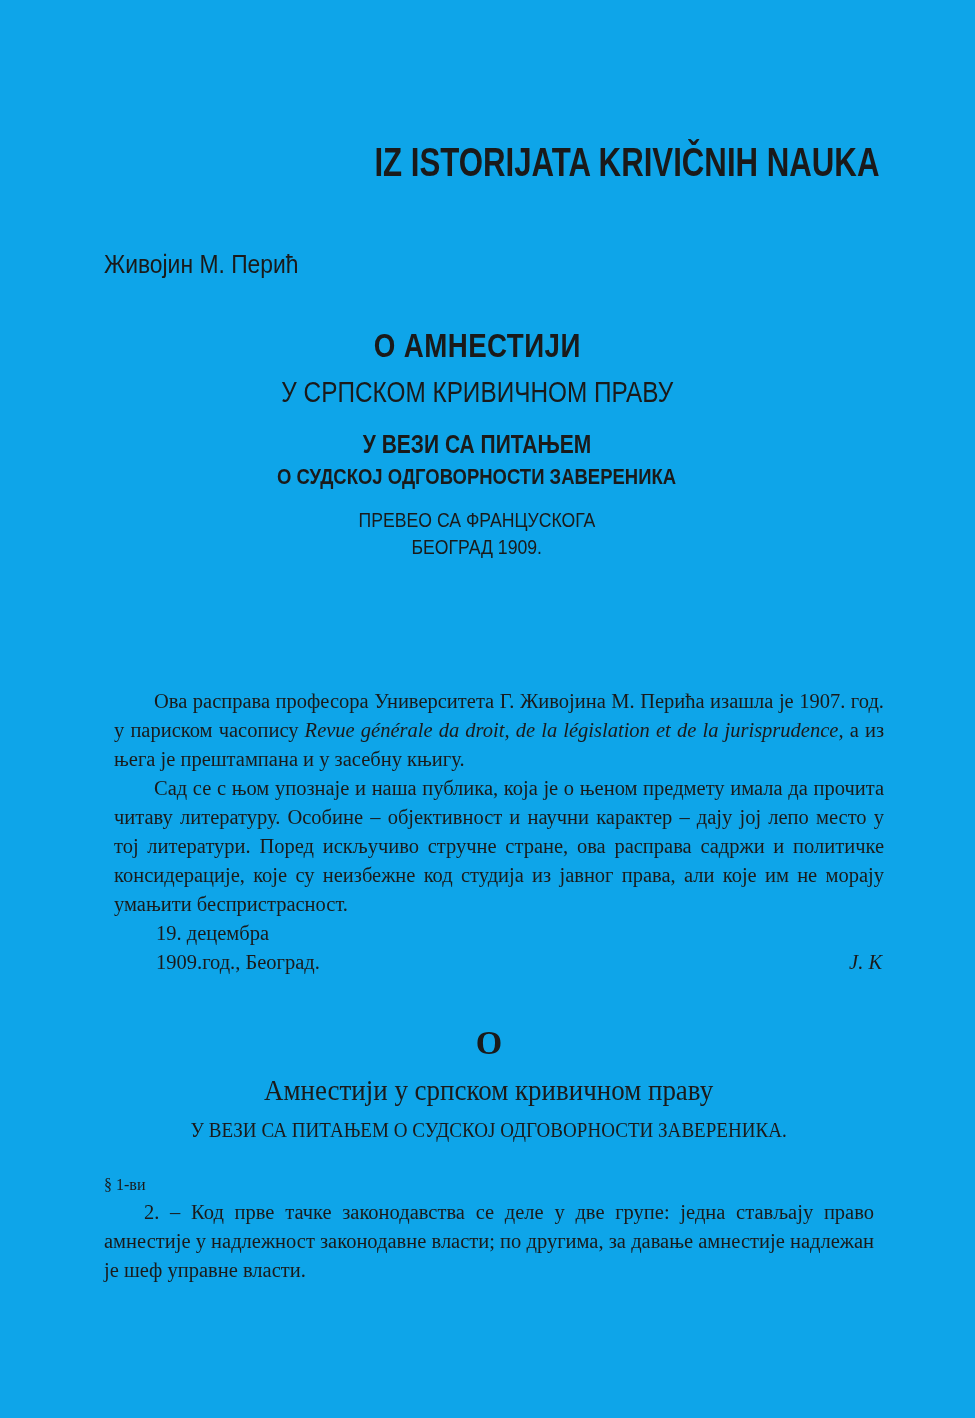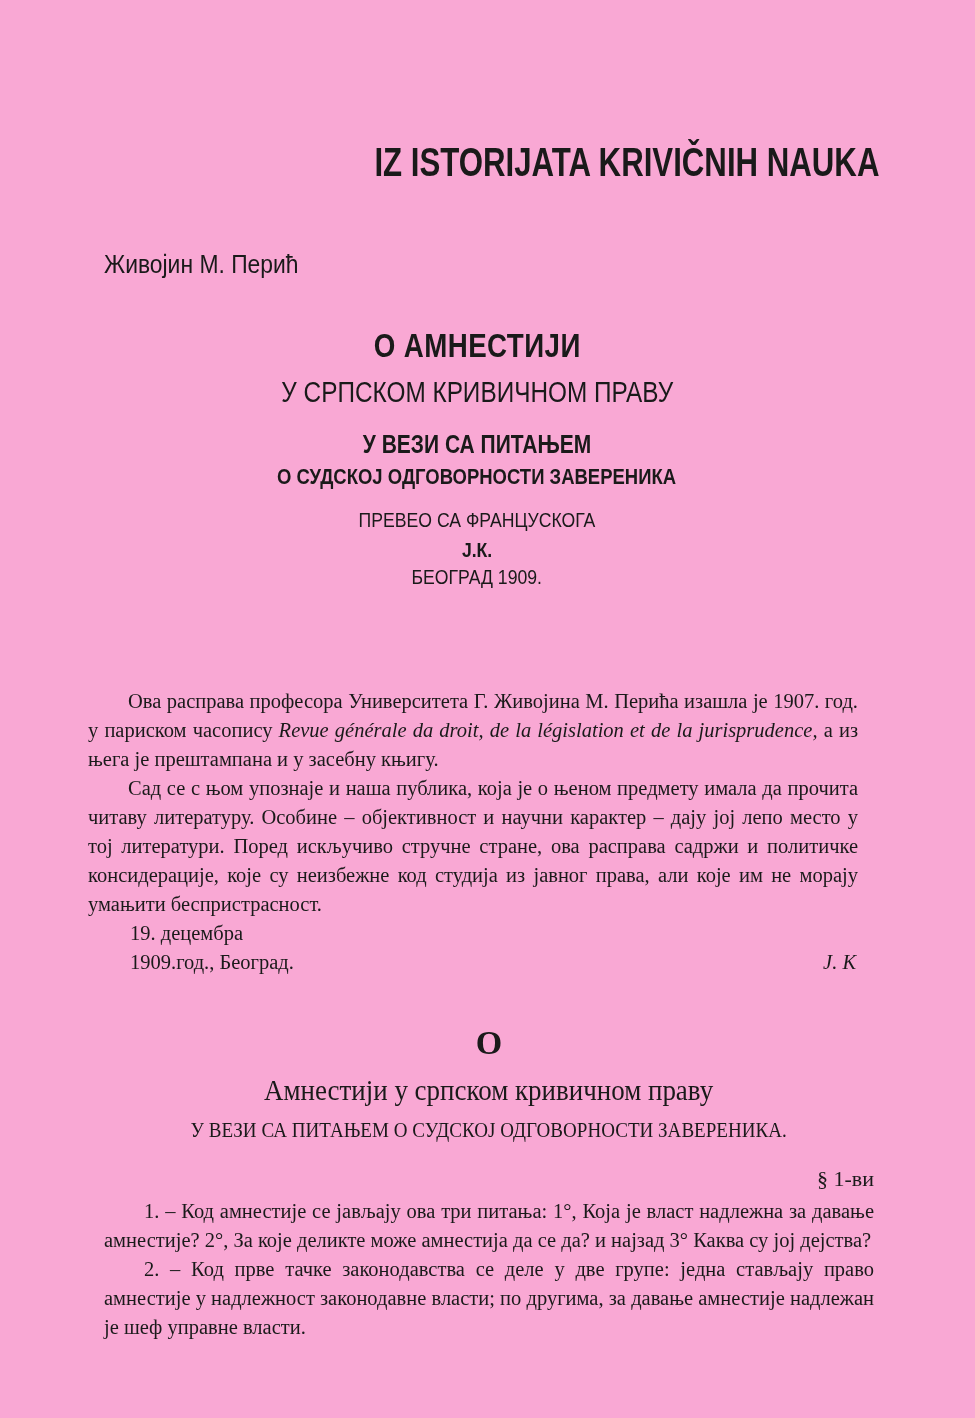--- a/index.html
+++ b/index.html
@@ -5,21 +5,21 @@
 <style>
   html, body {
     margin: 0;
     padding: 0;
     background: #ffffff;
   }
   .page {
     position: relative;
     width: 975px;
     height: 1418px;
-    background: #f9a8d4;
+    background: #0ea5e9;
     color: #1a1a1a;
     font-family: "Liberation Serif", serif;
     overflow: hidden;
   }
   .sans { font-family: "Liberation Sans", sans-serif; }
 
   
   .cx       { display: inline-block; transform: scaleX(0.84); transform-origin: center; white-space: nowrap; }
   .cx-left  { display: inline-block; transform: scaleX(0.88); transform-origin: left center; white-space: nowrap; }
   .cx-right { display: inline-block; transform: scaleX(0.78); transform-origin: right center; white-space: nowrap; }
@@ -54,21 +54,21 @@
   .t-sub      { font-size: 29px; font-weight: 400; line-height: 32px; margin-top: 12px; }
   .t-rel1     { font-size: 25px; font-weight: 700; line-height: 27px; margin-top: 23px; }
   .t-rel2     { font-size: 22px; font-weight: 700; line-height: 27px; margin-top: 5px; }
   .t-transl   { font-size: 21px; font-weight: 400; line-height: 23px; margin-top: 18px; }
   .t-initials { font-size: 21px; font-weight: 700; line-height: 23px; margin-top: 7px; }
   .t-imprint  { font-size: 21px; font-weight: 400; line-height: 23px; margin-top: 4px; }
 
   .preface {
     position: absolute;
     top: 687px;
-    left: 88px;
+    left: 114px;
     width: 770px;
     font-size: 20.5px;
     line-height: 29px;
   }
   .preface p {
     margin: 0;
     text-align: justify;
     text-indent: 40px;
   }
   .italic { font-style: italic; }
@@ -102,24 +102,24 @@
     margin-top: 11px;
   }
   .s-subtitle {
     text-align: center;
     font-size: 20.5px;
     font-weight: 400;
     line-height: 24px;
     margin-top: 11px;
   }
   .s-mark {
-    text-align: right;
-    font-size: 22px;
+    text-align: left;
+    font-size: 16px;
     line-height: 26px;
-    margin-top: 24px;
+    margin-top: 30px;
   }
   .section p.body-par {
     margin: 0;
     font-size: 20.5px;
     line-height: 29px;
     text-align: justify;
     text-indent: 40px;
   }
   .section p.body-par.first { margin-top: 5px; }
 </style>
@@ -145,23 +145,20 @@
     </div>
     <div class="t-rel1">
       <span class="cx">У ВЕЗИ СА ПИТАЊЕМ</span>
     </div>
     <div class="t-rel2">
       <span class="cx">О СУДСКОЈ ОДГОВОРНОСТИ ЗАВЕРЕНИКА</span>
     </div>
     <div class="t-transl">
       <span class="cx">ПРЕВЕО СА ФРАНЦУСКОГА</span>
     </div>
-    <div class="t-initials">
-      <span class="cx">Ј.К.</span>
-    </div>
     <div class="t-imprint">
       <span class="cx">БЕОГРАД 1909.</span>
     </div>
   </div>
 
   <div class="preface">
     <p><span>Ова расправа професора Университета Г. Живојина М. Перића изашла је 1907. год. у париском часопису </span><span class="italic">Revue générale da droit, de la législation et de la jurisprudence,</span><span> а из њега је прештампана и у засебну књигу.</span></p>
     <p>Сад се с њом упознаје и наша публика, која је о њеном предмету имала да прочита читаву литературу. Особине – објективност и научни карактер – дају јој лепо место у тој литератури. Поред искључиво стручне стране, ова расправа садржи и политичке консидерације, које су неизбежне код студија из јавног права, али које им не морају умањити беспристрасност.</p>
     <div class="date-block">
       <div class="date-line1">19. децембра</div>
@@ -174,17 +171,16 @@
 
   <div class="section">
     <div class="s-letter">О</div>
     <div class="s-title">
       <span class="cx-serif">Амнестији у српском кривичном праву</span>
     </div>
     <div class="s-subtitle">
       <span class="cx-serif">У ВЕЗИ СА ПИТАЊЕМ О СУДСКОЈ ОДГОВОРНОСТИ ЗАВЕРЕНИКА.</span>
     </div>
     <div class="s-mark">§ 1-ви</div>
-    <p class="body-par first">1. – Код амнестије се јављају ова три питања: 1°, Која је власт надлежна за давање амнестије? 2°, За које деликте може амнестија да се да? и најзад 3° Каква су јој дејства?</p>
     <p class="body-par">2. – Код прве тачке законодавства се деле у две групе: једна стављају право амнестије у надлежност законодавне власти; по другима, за давање амнестије надлежан је шеф управне власти.</p>
   </div>
 
 </div>
 
 </body></html>

